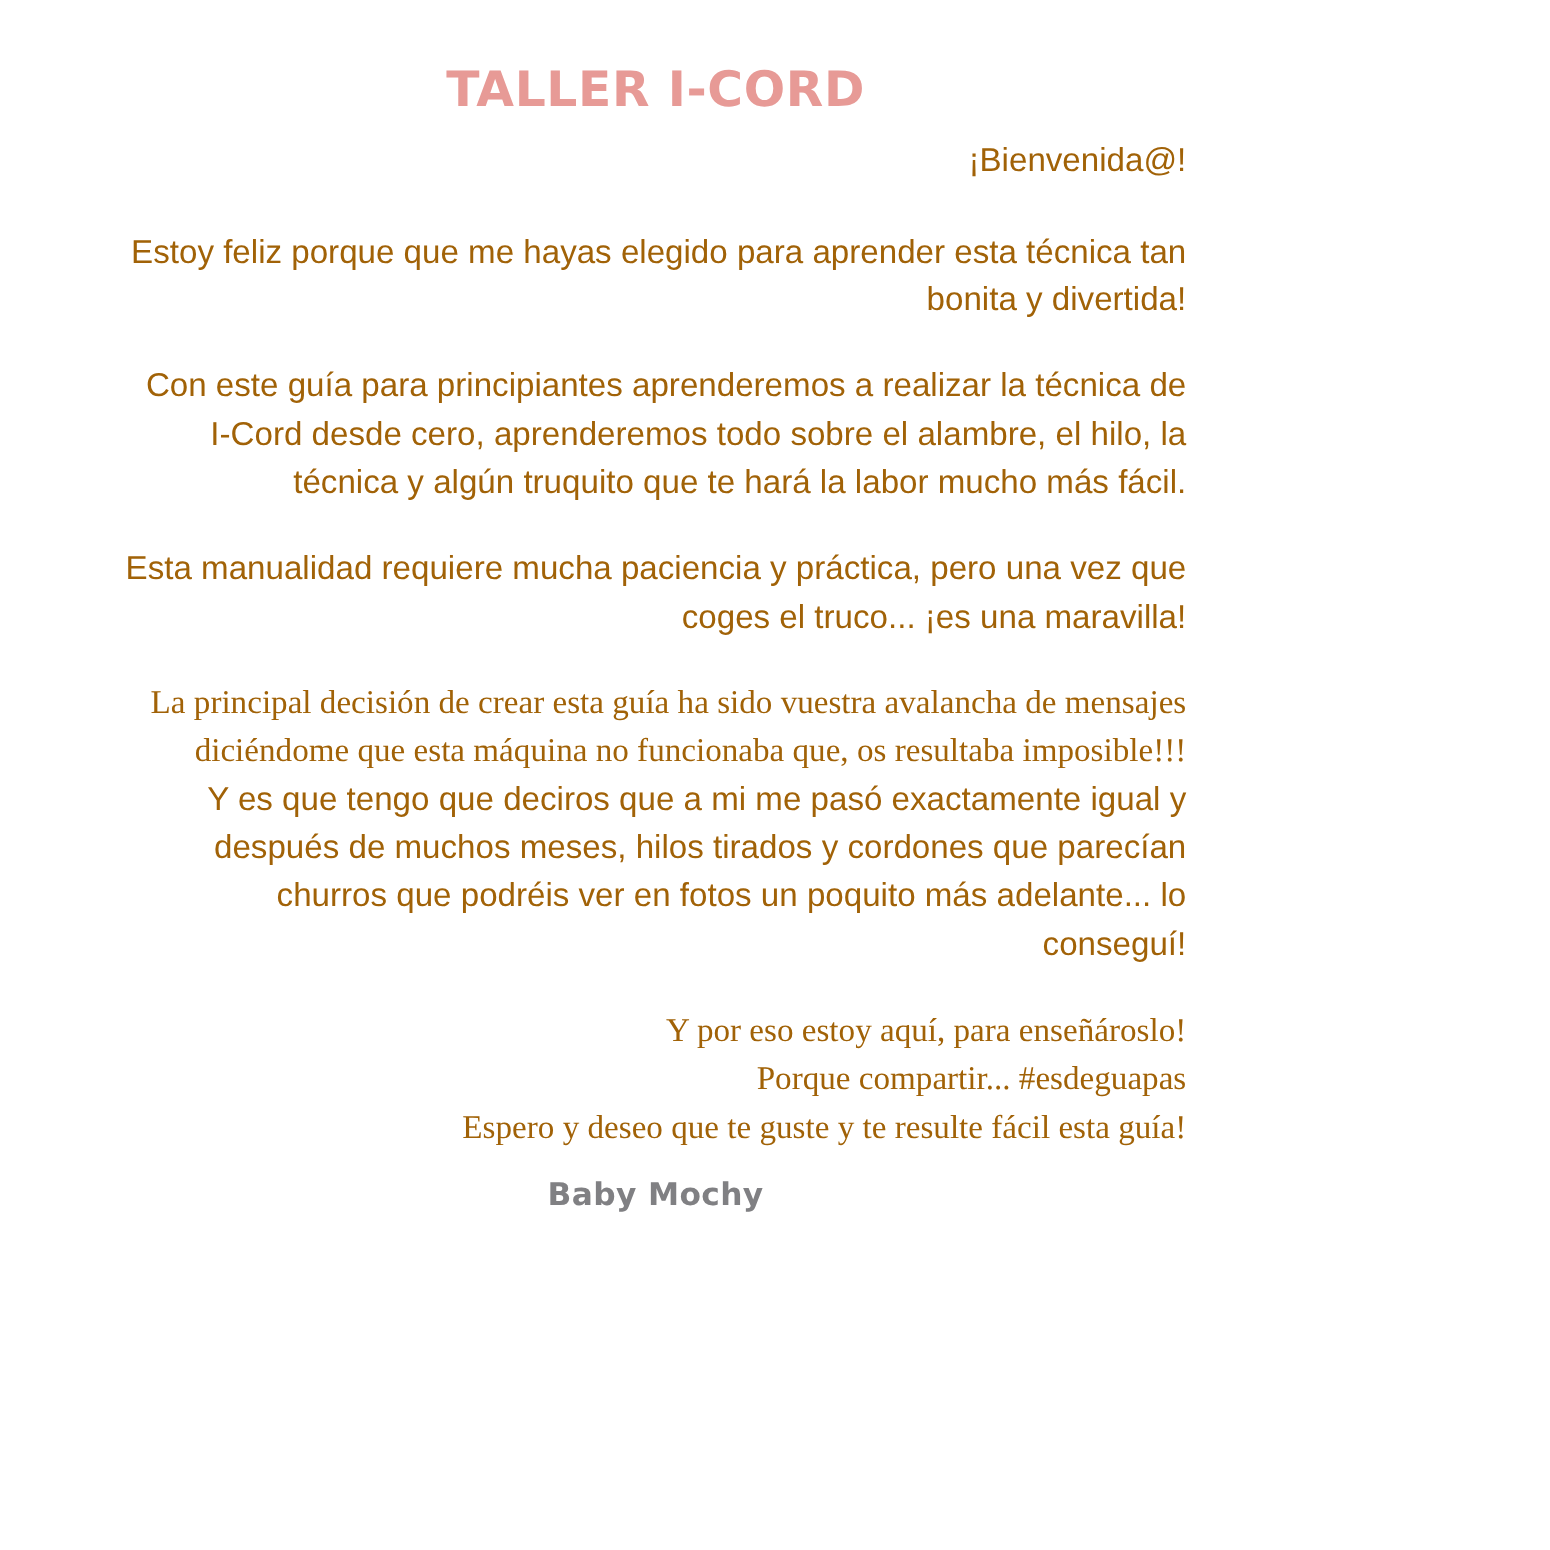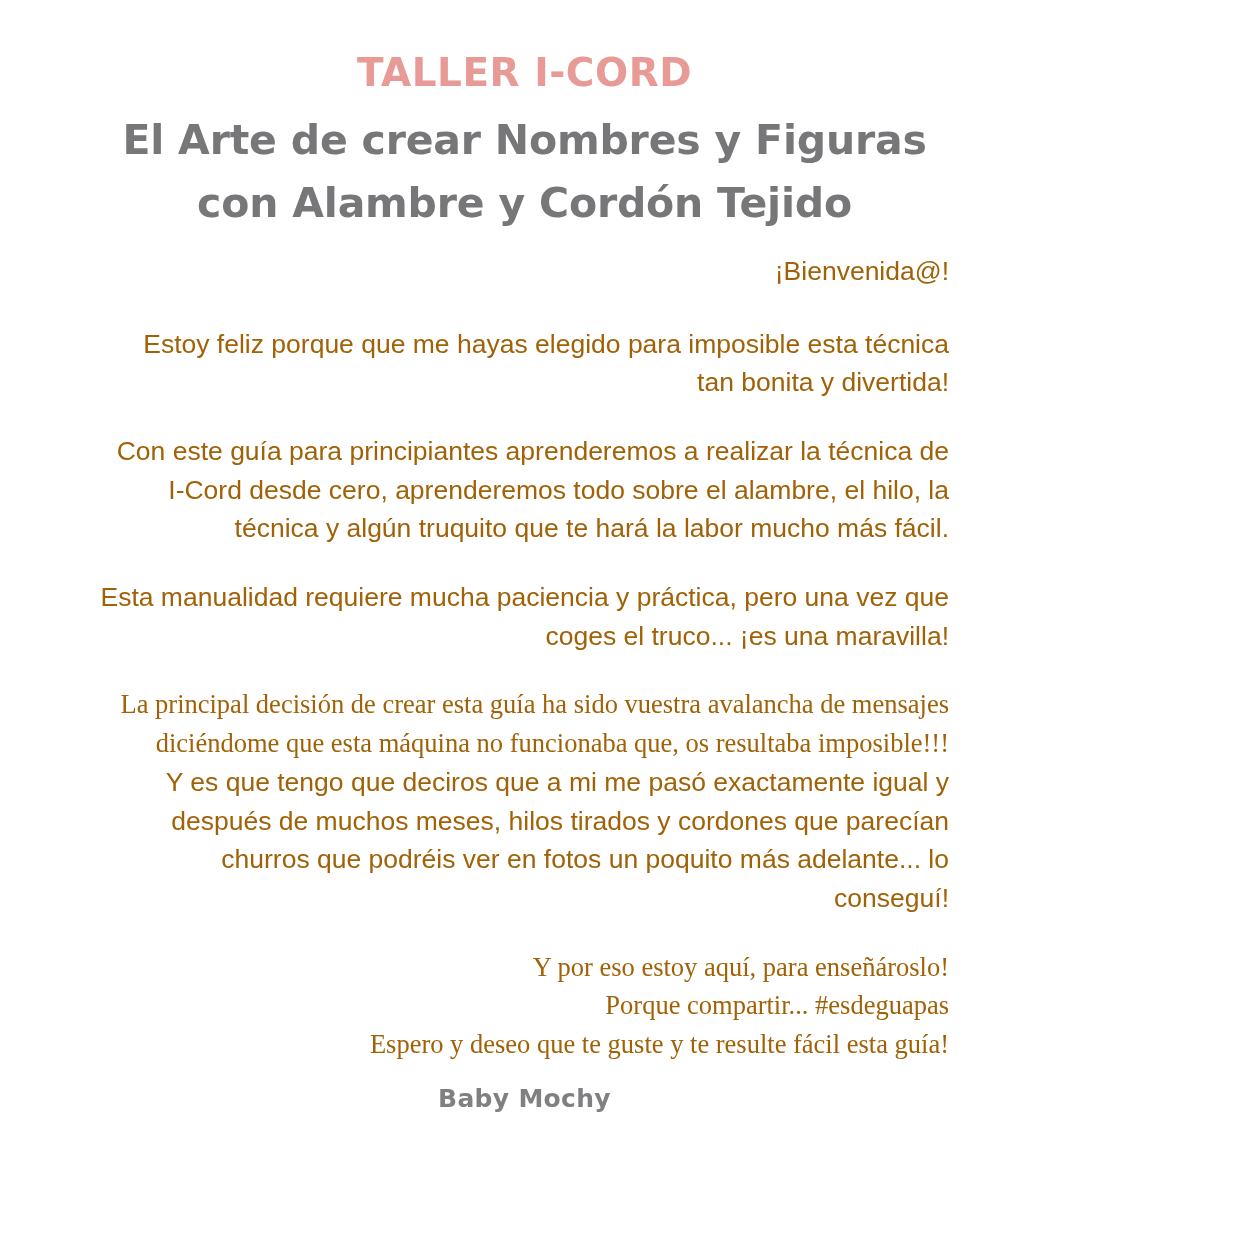--- a/index.html
+++ b/index.html
@@ -72,28 +72,26 @@
     letter-spacing: 0.3px;
   }
 </style>
 </head>
 <body>
 
 <div class="page">
 
   <h1 class="kicker">TALLER I-CORD</h1>
 
-  <h2 class="title">El Arte de crear Nombres y Figuras
-con Alambre y Cordón Tejido</h2>
 
   <div class="body-block">
 
     <p class="para greeting">¡Bienvenida@!</p>
 
-    <p class="para">Estoy feliz porque que me hayas elegido para imposible esta técnica tan bonita y divertida!</p>
+    <p class="para">Estoy feliz porque que me hayas elegido para aprender esta técnica tan bonita y divertida!</p>
 
     <p class="para">Con este guía para principiantes aprenderemos a realizar la técnica de I-Cord desde cero, aprenderemos todo sobre el alambre, el hilo, la técnica y algún truquito que te hará la labor mucho más fácil.</p>
 
     <p class="para">Esta manualidad requiere mucha paciencia y práctica, pero una vez que coges el truco... ¡es una maravilla!</p>
 
     <p class="para tight">La principal decisión de crear esta guía ha sido vuestra avalancha de mensajes diciéndome que esta máquina no funcionaba que, os resultaba imposible!!!</p>
 
     <p class="para">Y es que tengo que deciros que a mi me pasó exactamente igual y después de muchos meses, hilos tirados y cordones que parecían churros que podréis ver en fotos un poquito más adelante... lo conseguí!</p>
 
     <p class="para tight">Y por eso estoy aquí, para enseñároslo!

